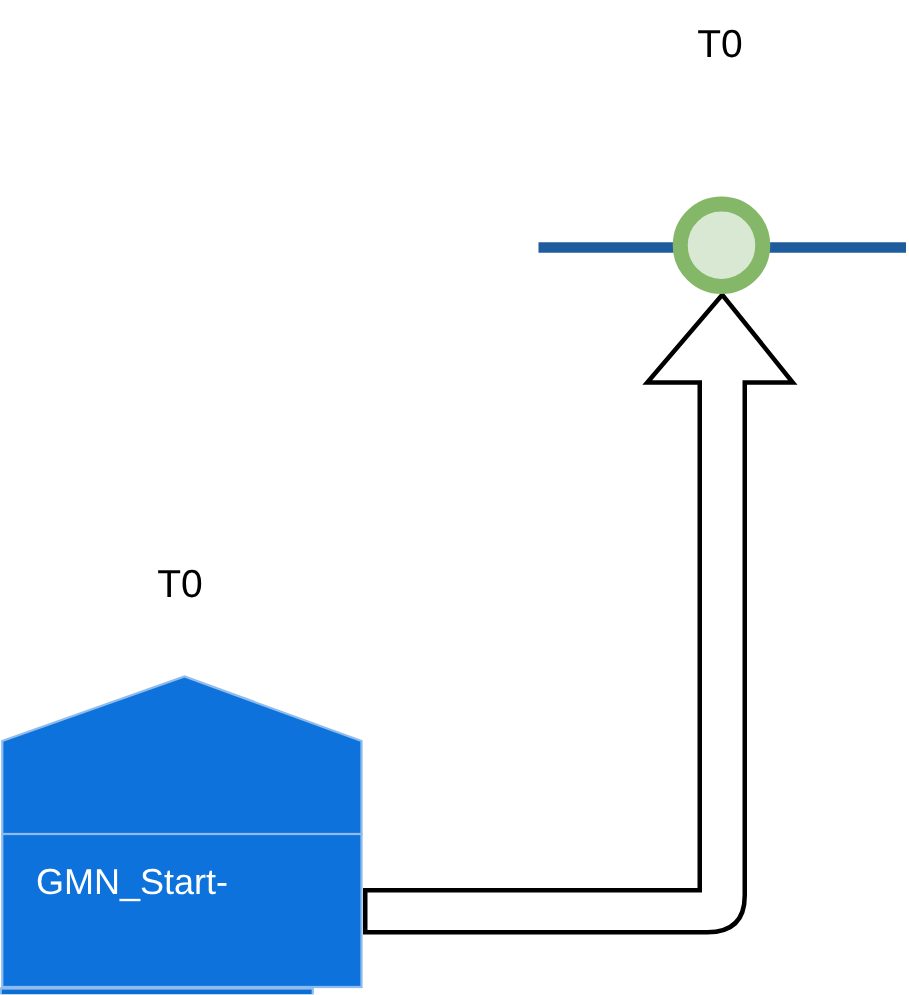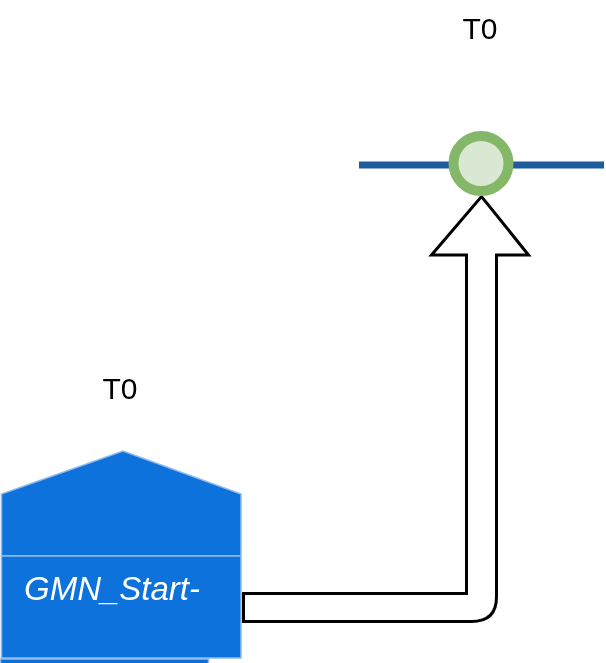--- a/index.html
+++ b/index.html
@@ -17,37 +17,36 @@
   }
   .canvas svg {
     position: absolute;
     top: 0;
     left: 0;
   }
   .t0-label {
     position: absolute;
     width: 120px;
     text-align: center;
-    font-size: 30px;
+    font-size: 26px;
     line-height: 36px;
     color: #000000;
     letter-spacing: 0px;
   }
   .t0-top    { left: 420px; top: 11px; }
   .t0-bottom { left: 60px;  top: 371px; }
   .event-label {
     position: absolute;
     left: 24px;
     top: 567px;
     width: 215px;
     color: #ffffff;
-    font-size: 33px;
+    font-size: 24px;
     line-height: 43px;
     white-space: nowrap;
-    font-style: italic;
   }
   .event-label span { display: block; }
 </style>
 </head>
 <body>
 
 <div class="canvas">
 
   <svg width="606" height="663" viewBox="0 0 606 663">
 

